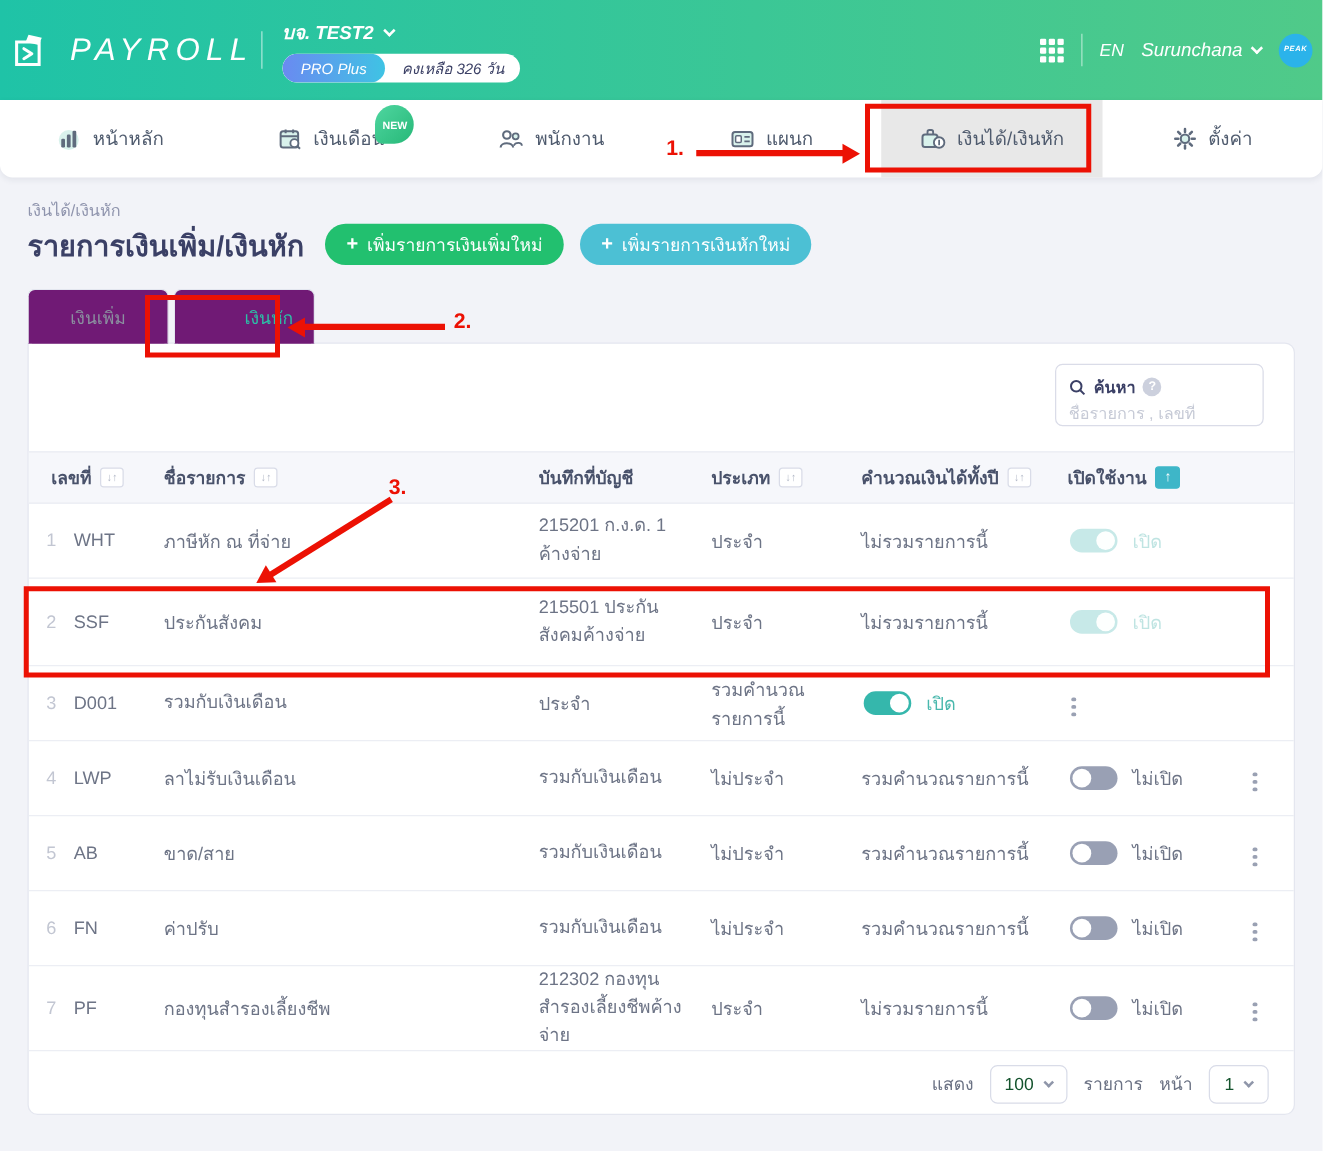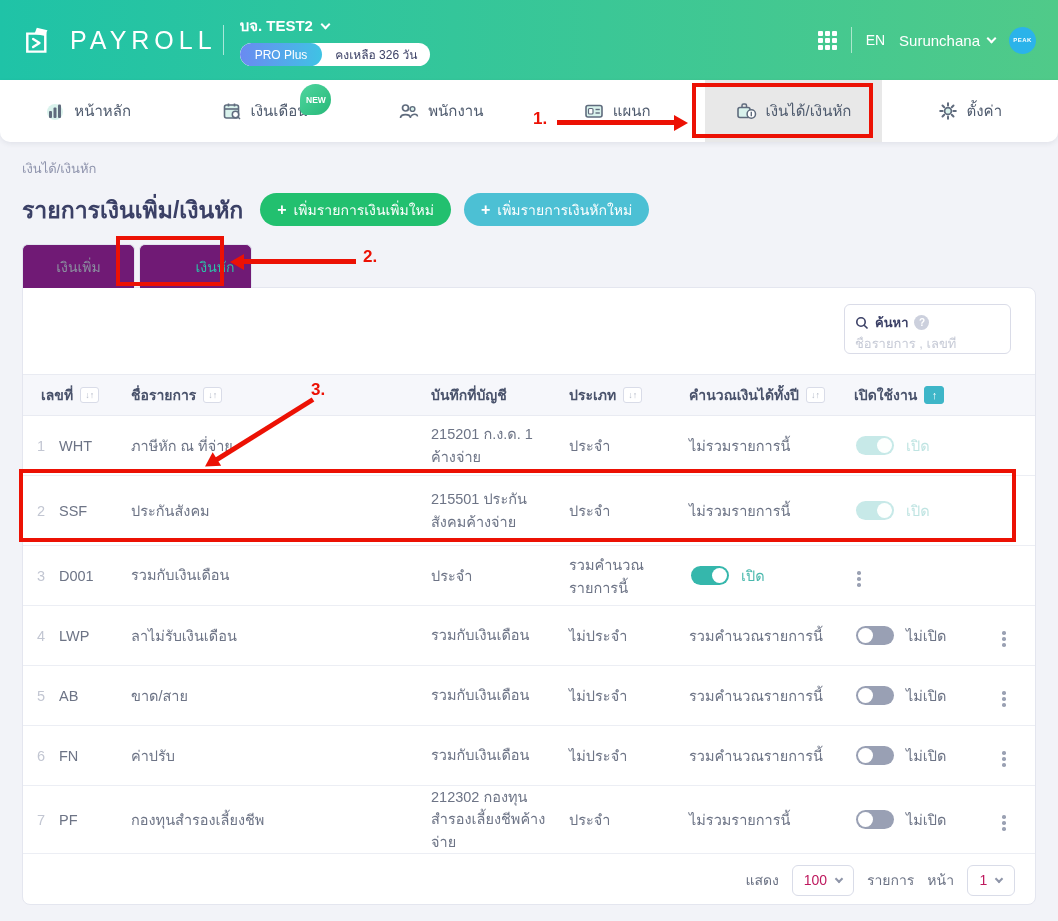--- a/index.html
+++ b/index.html
@@ -3,21 +3,21 @@
 <meta charset="utf-8">
 <style>
   * { margin:0; padding:0; box-sizing:border-box; }
   html,body { width:1058px; height:921px; }
   body {
     font-family:"Liberation Sans","DejaVu Sans",sans-serif;
     background:#f2f3f8; position:relative; overflow:hidden; color:#6d7486;
   }
   
   .header { height:80px; background:linear-gradient(90deg,#1fc3a7,#50ca89);
-    display:flex; align-items:center; padding:0 22px; }
+    display:flex; align-items:center; padding:0 8px;font-style:italic; }
   .logo-wrap { display:flex; align-items:center; gap:12px; }
   .brand { color:#fff; font-size:25px; letter-spacing:5px; font-weight:400; }
   .hdr-divider { width:1px; height:30px; background:rgba(255,255,255,.6); margin:0 16px 0 6px; }
   .company-block { display:flex; flex-direction:column; gap:5px; }
   .company-line { display:flex; align-items:center; gap:9px; color:#fff; font-size:15px; font-weight:bold; cursor:pointer; }
   .chev { display:inline-block; width:7px; height:7px; border-right:2px solid currentColor; border-bottom:2px solid currentColor; transform:rotate(45deg); margin-top:-4px; }
   .plan-pill { display:inline-flex; align-items:center; background:#fff; border-radius:12px; height:23px; width:max-content; overflow:hidden; }
   .plan-pro { background:linear-gradient(90deg,#6a8af1,#3fc3e4); color:#fff; font-size:12px; padding:0 15px; height:23px; display:flex; align-items:center; border-radius:12px; }
   .plan-days { color:#3c4166; font-size:12px; padding:0 13px; }
   .hdr-right { margin-left:auto; display:flex; align-items:center; gap:14px; color:#fff; }
@@ -34,21 +34,21 @@
   .nav-item { flex:1; display:flex; align-items:center; justify-content:center; gap:9px;
     font-size:15px; color:#4f5b6e; cursor:pointer; position:relative; }
   .nav-item.active { background:#e8e8e8; }
   .nav-item svg { flex:0 0 auto; }
   .new-badge { position:absolute; left:calc(50% + 36px); top:4px; width:31px; height:31px;
     border-radius:50% 50% 50% 6px; background:linear-gradient(135deg,#4fd6a0,#27b878);
     color:#fff; font-size:8.5px; font-weight:bold; display:flex; align-items:center; justify-content:center; }
   
   .content { padding:0 22px; }
   .breadcrumb { margin-top:16px; font-size:13px; color:#8f94ad; }
-  .title-row { margin-top:13px; display:flex; align-items:center; gap:13px; height:35px; }
+  .title-row { display:flex; gap:13px; height:35px; }
   .page-title { font-size:23px; font-weight:bold; color:#3b4066; margin-right:4px; }
   .pill-btn { height:33px; border:none; border-radius:17px; color:#fff; font-size:14px;
     padding:0 17px; display:flex; align-items:center; gap:7px; cursor:pointer;
     font-family:inherit; }
   .btn-green { background:#22c06f; }
   .btn-teal { background:#4cc0d4; }
   .plus { font-size:16px; font-weight:bold; line-height:1; }
   
   .tabs-row { margin-top:17px; display:flex; height:43px; }
   .tab { width:113px; background:#701a75; border:1px solid #e3e6ef; border-bottom:none;
@@ -91,21 +91,21 @@
   .toggle.on { background:#35b7ac; } .toggle.on::after { right:2px; }
   .toggle.off { background:#99a0b4; } .toggle.off::after { left:2px; }
   .toggle.pale { background:#c7e9e8; } .toggle.pale::after { right:2px; background:#fdfffe; }
   .tlabel { font-size:14.5px; }
   .tlabel.on { color:#49b8ad; } .tlabel.off { color:#6d7486; } .tlabel.pale { color:#bfe4e2; }
   .kebab { display:inline-flex; flex-direction:column; gap:2.5px; cursor:pointer; padding:3px; }
   .kebab i { width:3.5px; height:3.5px; border-radius:50%; background:#9aa1b3; }
   .tfoot { height:52px; display:flex; align-items:center; justify-content:flex-end; gap:13px;
     padding-right:20px; font-size:14px; color:#6b7284; }
   .select-box { border:1px solid #d9dce8; border-radius:6px; height:31px; display:inline-flex;
-    align-items:center; justify-content:center; gap:9px; color:#be185d; font-size:14px; cursor:pointer; }
+    align-items:center; justify-content:center; gap:9px; color:#14532d; font-size:14px; cursor:pointer; }
   .select-box .chev { color:#8f96a9; width:6px; height:6px; margin-top:-3px; }
   .sel-size { width:62px; } .sel-page { width:48px; }
   
   .anno { position:absolute; z-index:40; pointer-events:none; }
   .rbox { border:4px solid #ec1104; }
   #box1 { left:692px; top:83px; width:181px; height:55px; }
   #box2 { left:116px; top:236px; width:108px; height:50px; }
   #box3 { left:19px; top:469px; width:997px; height:73px; }
   .alabel { color:#ec1104; font-size:17px; font-weight:bold; }
   #lbl1 { left:533px; top:109px; }

